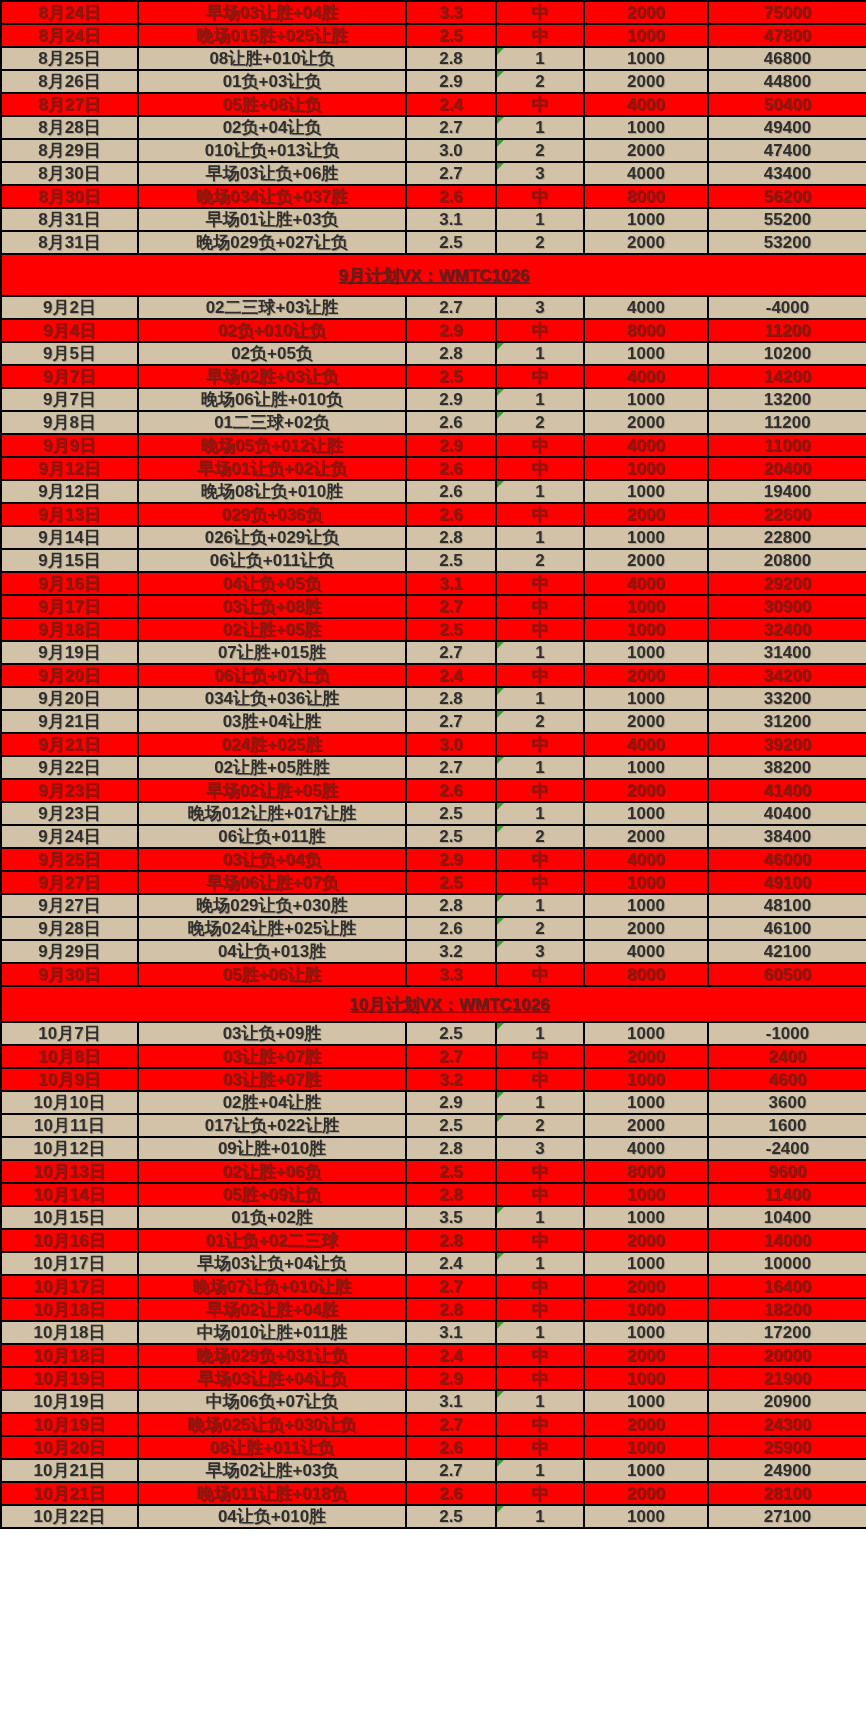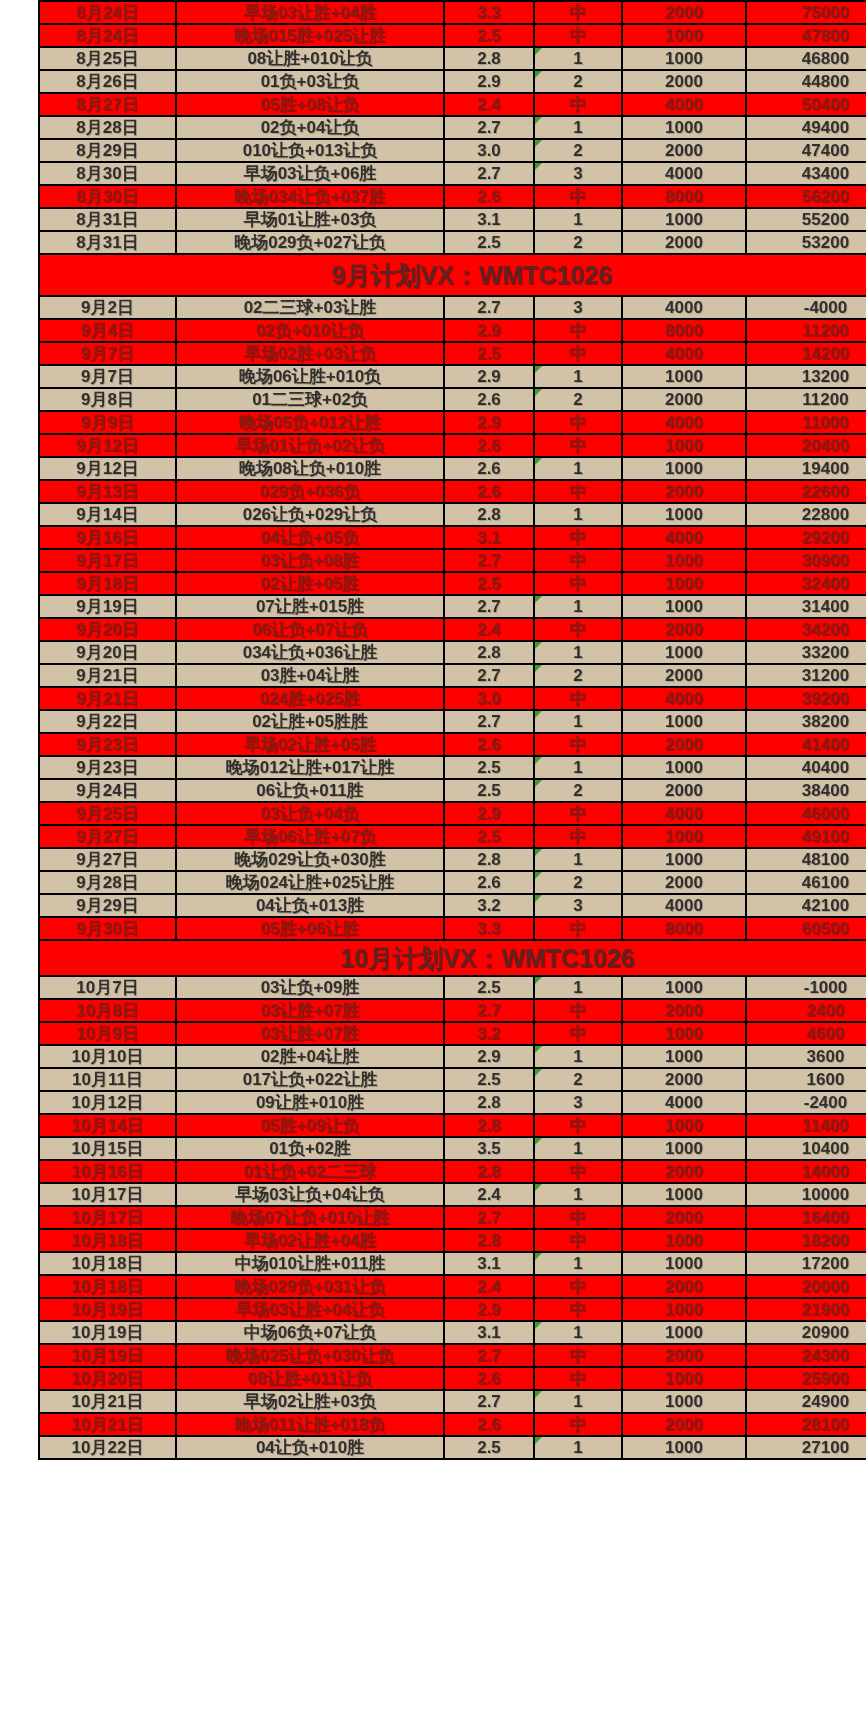--- a/index.html
+++ b/index.html
@@ -1,16 +1,16 @@
 <!DOCTYPE html>
 <html style="--win-bg: #fe0000; --win-text: #8a1b10; --loss-bg: #d2c3a8; --loss-text: #302f2d; --grid: #000000; --hdr-bg: #fe0000; --hdr-text: #5e2320; --marker: #3a9e2f;"><head>
 <meta charset="utf-8">
 <style>
   html,body{margin:0;padding:0;background:#ffffff;}
-  #app{width:826px;margin-left:38px;}
+  #app{width:826px;}
   table{
     border-collapse:collapse;
     table-layout:fixed;
     width:866px;
     font-family:"Liberation Sans","DejaVu Sans",sans-serif;
     font-weight:bold;
   }
   td{
     border:2px solid var(--grid,#000);
     text-align:center;
@@ -29,23 +29,24 @@
     text-shadow:1px 1px 0 rgba(0,0,0,0.30);
   }
   tr.loss td{
     background:var(--loss-bg,#d2c3a8);
     color:var(--loss-text,#302f2d);
     text-shadow:1px 1px 0 rgba(0,0,0,0.18);
   }
   tr.band td{
     background:var(--hdr-bg,#fe0000);
     color:var(--hdr-text,#5e2320);
-    font-size:25px;
+    font-size:17px;
     height:40px;
     text-shadow:1px 1px 0 rgba(0,0,0,0.35);
+    text-decoration:underline;
   }
   tr.band.oct td{height:34px;padding-left:31px;}
   .marker{
     position:absolute;
     top:0;left:0;
     width:0;height:0;
     border-top:7px solid var(--marker,#3a9e2f);
     border-right:7px solid transparent;
   }
   .val{display:inline-block;}
@@ -164,20 +165,28 @@
           <td class="col-balance"><span class="val">-4000</span></td>
         </tr>
         <tr class="win">
           <td class="col-date"><span class="val">9月4日</span></td>
           <td class="col-plan"><span class="val">02负+010让负</span></td>
           <td class="col-odds"><span class="val">2.9</span></td>
           <td class="col-result"><span class="val">中</span></td>
           <td class="col-stake"><span class="val">8000</span></td>
           <td class="col-balance"><span class="val">11200</span></td>
         </tr>
+        <tr class="loss">
+          <td class="col-date"><span class="val">9月5日</span></td>
+          <td class="col-plan"><span class="val">02负+05负</span></td>
+          <td class="col-odds"><span class="val">2.8</span></td>
+          <td class="col-result"><span class="val">1</span><span class="marker"></span></td>
+          <td class="col-stake"><span class="val">1000</span></td>
+          <td class="col-balance"><span class="val">10200</span></td>
+        </tr>
         <tr class="win">
           <td class="col-date"><span class="val">9月7日</span></td>
           <td class="col-plan"><span class="val">早场02胜+03让负</span></td>
           <td class="col-odds"><span class="val">2.5</span></td>
           <td class="col-result"><span class="val">中</span></td>
           <td class="col-stake"><span class="val">4000</span></td>
           <td class="col-balance"><span class="val">14200</span></td>
         </tr>
         <tr class="loss">
           <td class="col-date"><span class="val">9月7日</span></td>
@@ -227,20 +236,28 @@
           <td class="col-stake"><span class="val">2000</span></td>
           <td class="col-balance"><span class="val">22600</span></td>
         </tr>
         <tr class="loss">
           <td class="col-date"><span class="val">9月14日</span></td>
           <td class="col-plan"><span class="val">026让负+029让负</span></td>
           <td class="col-odds"><span class="val">2.8</span></td>
           <td class="col-result"><span class="val">1</span></td>
           <td class="col-stake"><span class="val">1000</span></td>
           <td class="col-balance"><span class="val">22800</span></td>
+        </tr>
+        <tr class="loss">
+          <td class="col-date"><span class="val">9月15日</span></td>
+          <td class="col-plan"><span class="val">06让负+011让负</span></td>
+          <td class="col-odds"><span class="val">2.5</span></td>
+          <td class="col-result"><span class="val">2</span></td>
+          <td class="col-stake"><span class="val">2000</span></td>
+          <td class="col-balance"><span class="val">20800</span></td>
         </tr>
         <tr class="win">
           <td class="col-date"><span class="val">9月16日</span></td>
           <td class="col-plan"><span class="val">04让负+05负</span></td>
           <td class="col-odds"><span class="val">3.1</span></td>
           <td class="col-result"><span class="val">中</span></td>
           <td class="col-stake"><span class="val">4000</span></td>
           <td class="col-balance"><span class="val">29200</span></td>
         </tr>
         <tr class="win">
@@ -422,20 +439,28 @@
           <td class="col-stake"><span class="val">2000</span></td>
           <td class="col-balance"><span class="val">1600</span></td>
         </tr>
         <tr class="loss">
           <td class="col-date"><span class="val">10月12日</span></td>
           <td class="col-plan"><span class="val">09让胜+010胜</span></td>
           <td class="col-odds"><span class="val">2.8</span></td>
           <td class="col-result"><span class="val">3</span></td>
           <td class="col-stake"><span class="val">4000</span></td>
           <td class="col-balance"><span class="val">-2400</span></td>
+        </tr>
+        <tr class="win">
+          <td class="col-date"><span class="val">10月13日</span></td>
+          <td class="col-plan"><span class="val">02让胜+06负</span></td>
+          <td class="col-odds"><span class="val">2.5</span></td>
+          <td class="col-result"><span class="val">中</span></td>
+          <td class="col-stake"><span class="val">8000</span></td>
+          <td class="col-balance"><span class="val">9600</span></td>
         </tr>
         <tr class="win">
           <td class="col-date"><span class="val">10月14日</span></td>
           <td class="col-plan"><span class="val">05胜+09让负</span></td>
           <td class="col-odds"><span class="val">2.8</span></td>
           <td class="col-result"><span class="val">中</span></td>
           <td class="col-stake"><span class="val">1000</span></td>
           <td class="col-balance"><span class="val">11400</span></td>
         </tr>
         <tr class="loss">

